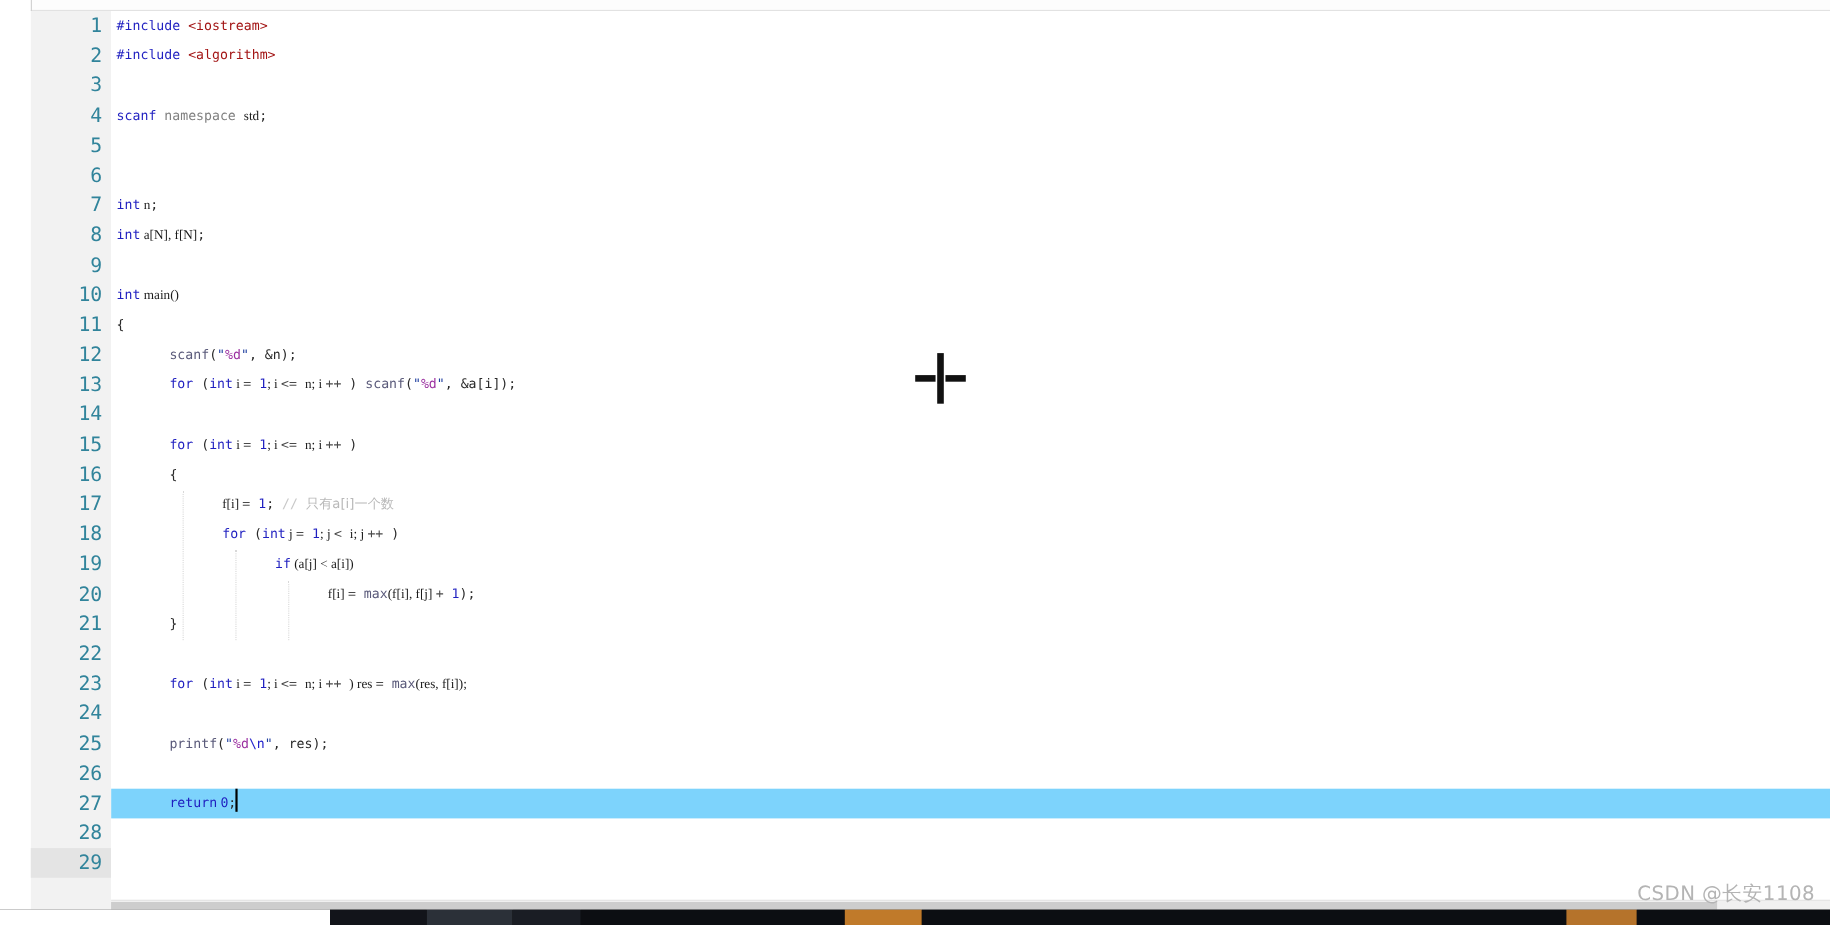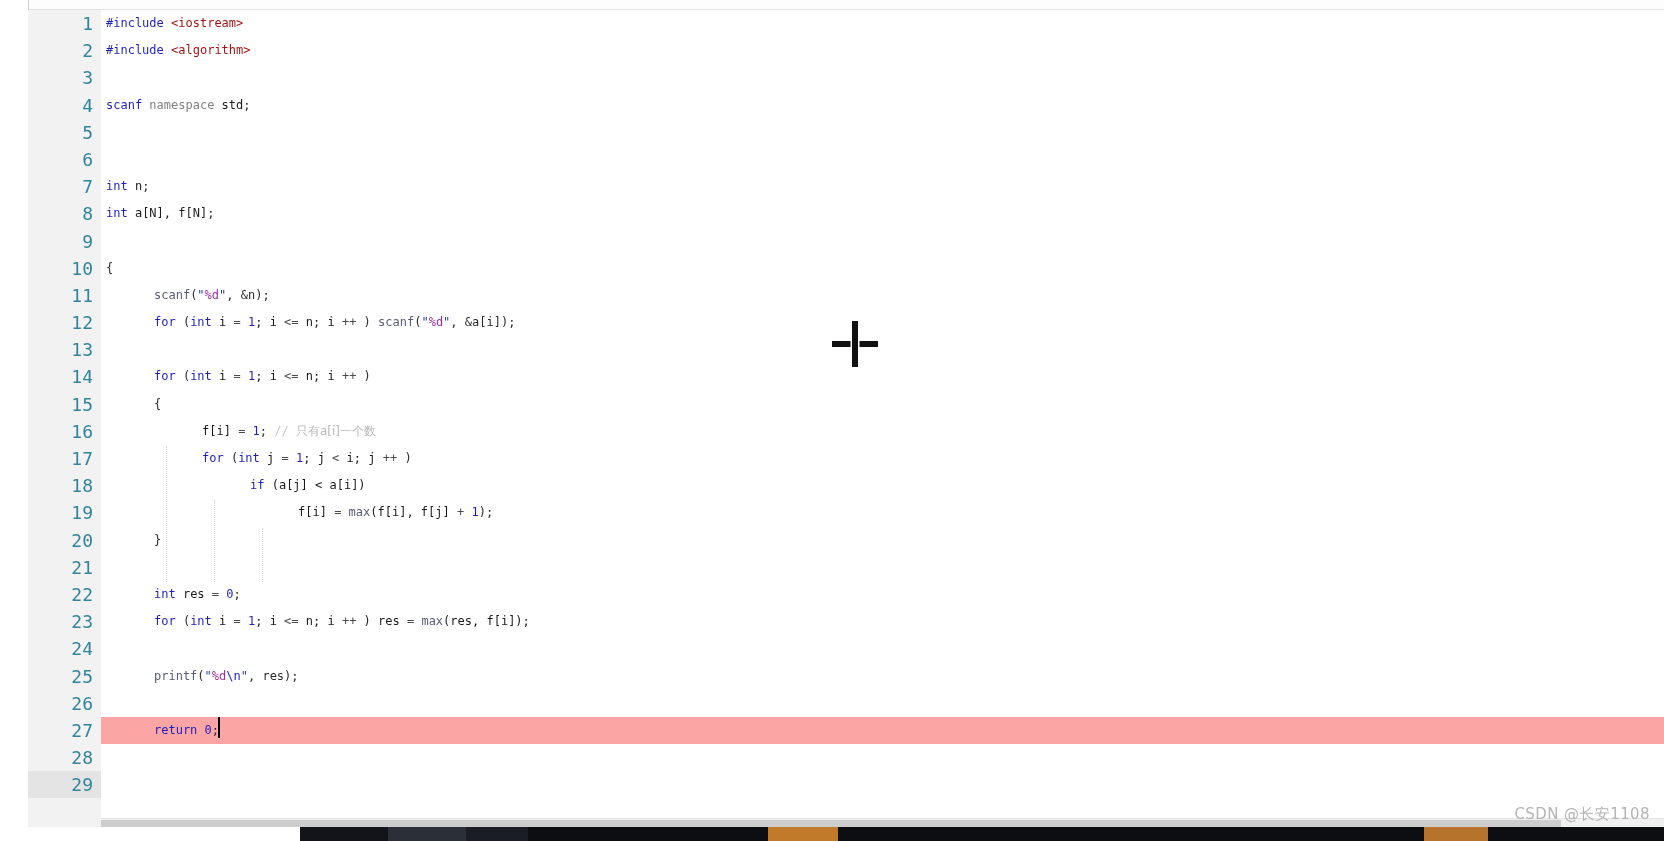--- a/index.html
+++ b/index.html
@@ -83,21 +83,21 @@
   
   .row {
     position: relative;
     height: 27.2px;
     line-height: 27.2px;
     white-space: pre;
     font-size: 12px;
     letter-spacing: 0px;
   }
   .row.current {
-    background: #fca5a5;
+    background: #7dd3fc;
   }
   .gutter .row {
     color: #2b91af;
     text-align: right;
     padding-right: 8px;
     box-sizing: border-box;
     width: 73px;
     font-size: 18px;
     color: #31849b;
   }
@@ -118,21 +118,21 @@
     border-right: 4.5px solid transparent;
     border-top: 5px solid #808080;
   }
   .gutter .row { position: relative; }
 
   
   .tok-pre      { color: #1f1fc0; }   
   .tok-hdr      { color: #a31515; }   
   .tok-kw       { color: #1f1fc0; }   
   .tok-ns       { color: #808080; }   
-  .tok-id       { color: #1a1a1a; }   
+  .tok-id       { color: #1a1a1a; font-family: Liberation Serif, serif; }   
   .tok-fn       { color: #5a5a7a; }   
   .tok-num      { color: #1f1fc0; }   
   .tok-str      { color: #1f3f9f; }   
   .tok-fmt      { color: #9b30a0; }   
   .tok-esc      { color: #2222cc; }   
   .tok-punct    { color: #2a2a2a; }
   .tok-cmt      { color: #c8c8c8; }   
   .tok-cmt-cjk  { color: #b9b9b9; font-family: "DejaVu Sans", sans-serif; text-align: center; }
   .tok-op       { color: #4a4a4a; }
 
@@ -178,21 +178,21 @@
     background: #111111;
     box-shadow: 0 0 0 1.5px #ffffff;
   }
 
   
   .watermark {
     position: absolute;
     right: 14px;
     bottom: 3px;
     font-family: "DejaVu Sans", "Liberation Sans", sans-serif;
-    font-size: 15px;
+    font-size: 18px;
     color: #b4b4b4;
     letter-spacing: 0.4px;
     white-space: nowrap;
   }
 
   
   .hscroll {
     position: absolute;
     left: 101px;
     bottom: 0px;
@@ -295,20 +295,21 @@
 
 
     <div class="row"><span></span></div>
 
     <div class="row"><span class="tok-kw">int</span><span class="tok-id"> n</span><span class="tok-punct">;</span></div>
 
     <div class="row"><span class="tok-kw">int</span><span class="tok-id"> a[N], f[N]</span><span class="tok-punct">;</span></div>
 
     <div class="row"><span></span></div>
 
+    <div class="row"><span class="tok-kw">int</span><span class="tok-id"> main()</span></div>
 
     <div class="row"><span class="tok-punct">{</span></div>
 
     <div class="row"><span class="tok-fn" style="padding-left:48px">scanf</span><span class="tok-punct">(</span><span class="tok-str">"</span><span class="tok-fmt">%d</span><span class="tok-str">"</span><span class="tok-punct">, &amp;n);</span></div>
 
     <div class="row"><span class="tok-kw" style="padding-left:48px">for</span><span class="tok-punct"> (</span><span class="tok-kw">int</span><span class="tok-id"> i </span><span class="tok-op">= </span><span class="tok-num">1</span><span class="tok-id">; i </span><span class="tok-op">&lt;= </span><span class="tok-id">n; i </span><span class="tok-op">++ </span><span class="tok-punct">) </span><span class="tok-fn">scanf</span><span class="tok-punct">(</span><span class="tok-str">"</span><span class="tok-fmt">%d</span><span class="tok-str">"</span><span class="tok-punct">, &amp;a[i]);</span></div>
 
     <div class="row"><span></span></div>
 
     <div class="row"><span class="tok-kw" style="padding-left:48px">for</span><span class="tok-punct"> (</span><span class="tok-kw">int</span><span class="tok-id"> i </span><span class="tok-op">= </span><span class="tok-num">1</span><span class="tok-id">; i </span><span class="tok-op">&lt;= </span><span class="tok-id">n; i </span><span class="tok-op">++ </span><span class="tok-punct">)</span></div>
@@ -320,21 +321,20 @@
     <div class="row"><span class="tok-kw" style="padding-left:96px">for</span><span class="tok-punct"> (</span><span class="tok-kw">int</span><span class="tok-id"> j </span><span class="tok-op">= </span><span class="tok-num">1</span><span class="tok-id">; j </span><span class="tok-op">&lt; </span><span class="tok-id">i; j </span><span class="tok-op">++ </span><span class="tok-punct">)</span></div>
 
     <div class="row"><span class="tok-kw" style="padding-left:144px">if</span><span class="tok-id"> (a[j] &lt; a[i])</span></div>
 
     <div class="row"><span class="tok-id" style="padding-left:192px">f[i] </span><span class="tok-op">= </span><span class="tok-fn">max</span><span class="tok-id">(f[i], f[j] </span><span class="tok-op">+ </span><span class="tok-num">1</span><span class="tok-punct">);</span></div>
 
     <div class="row"><span class="tok-punct" style="padding-left:48px">}</span></div>
 
     <div class="row"><span></span></div>
 
-    <div class="row"><span class="tok-kw" style="padding-left:48px">int</span><span class="tok-id"> res </span><span class="tok-op">= </span><span class="tok-num">0</span><span class="tok-punct">;</span></div>
 
     <div class="row"><span class="tok-kw" style="padding-left:48px">for</span><span class="tok-punct"> (</span><span class="tok-kw">int</span><span class="tok-id"> i </span><span class="tok-op">= </span><span class="tok-num">1</span><span class="tok-id">; i </span><span class="tok-op">&lt;= </span><span class="tok-id">n; i </span><span class="tok-op">++ </span><span class="tok-id">) res </span><span class="tok-op">= </span><span class="tok-fn">max</span><span class="tok-id">(res, f[i]);</span></div>
 
     <div class="row"><span></span></div>
 
     <div class="row"><span class="tok-fn" style="padding-left:48px">printf</span><span class="tok-punct">(</span><span class="tok-str">"</span><span class="tok-fmt">%d</span><span class="tok-esc">\n</span><span class="tok-str">"</span><span class="tok-punct">, res);</span></div>
 
     <div class="row"><span></span></div>
 
     <div class="row current"><span class="tok-kw" style="padding-left:48px">return</span><span class="tok-id"> </span><span class="tok-num">0</span><span class="tok-punct">;</span><span class="caret"></span></div>

